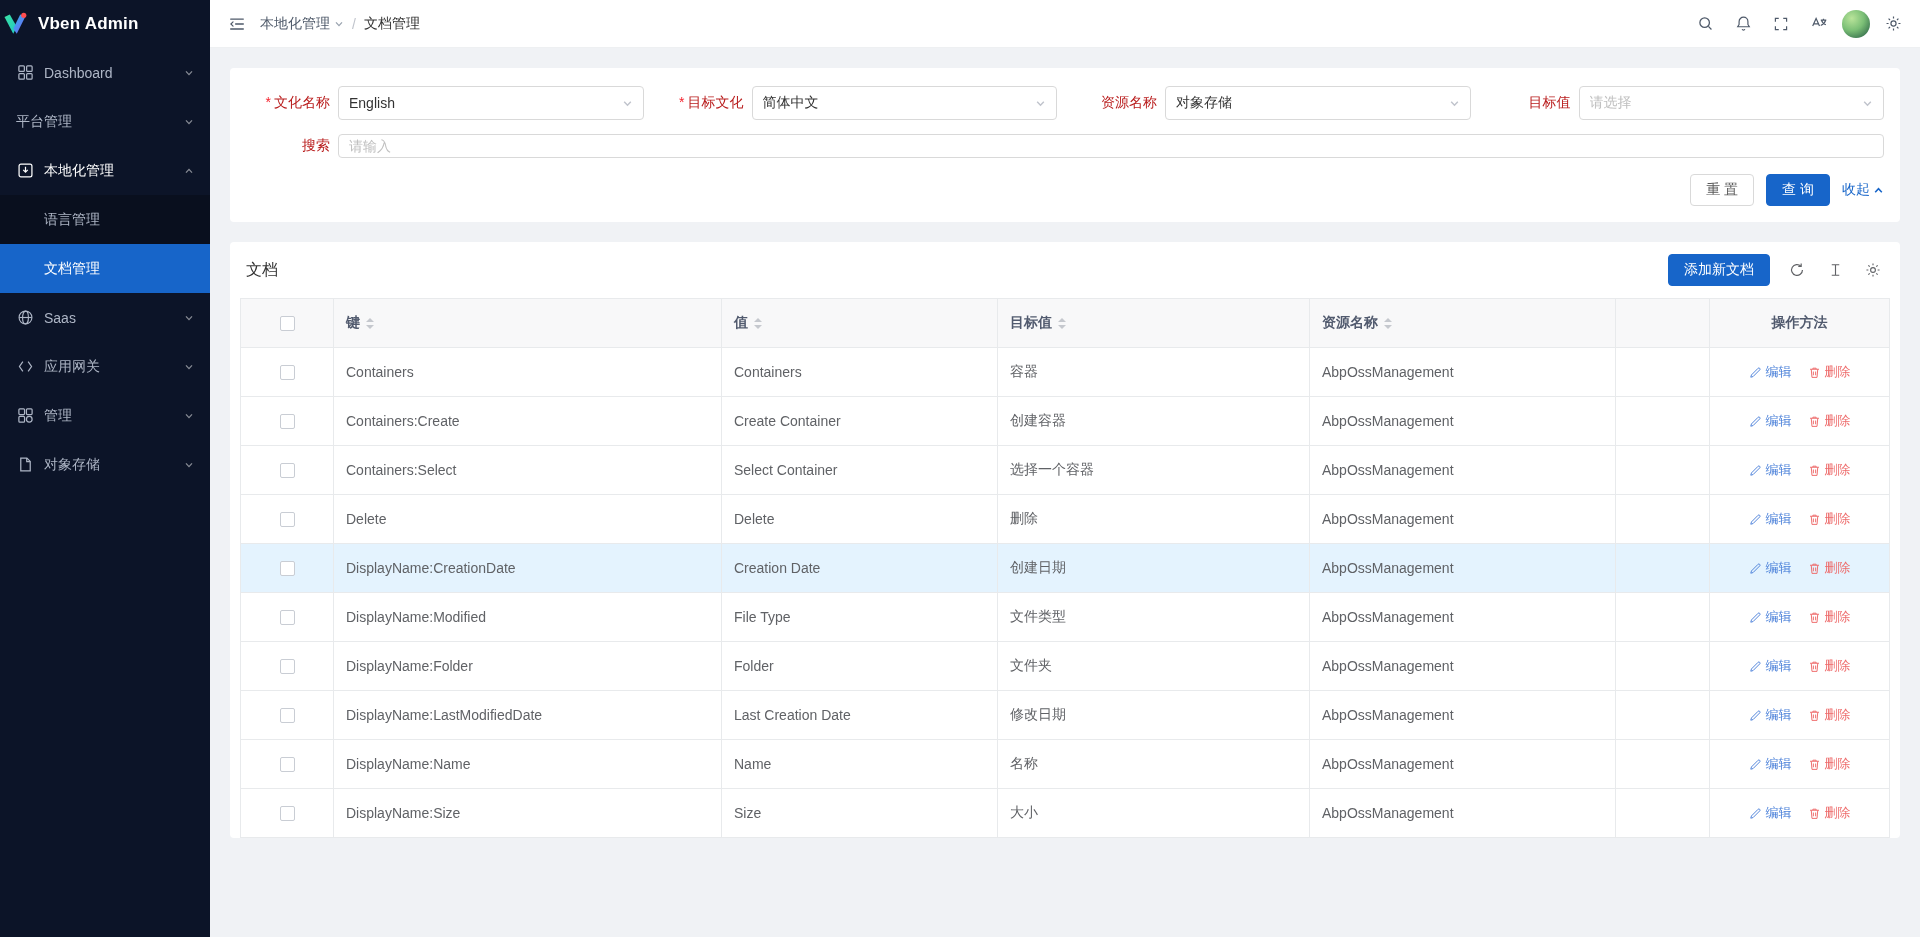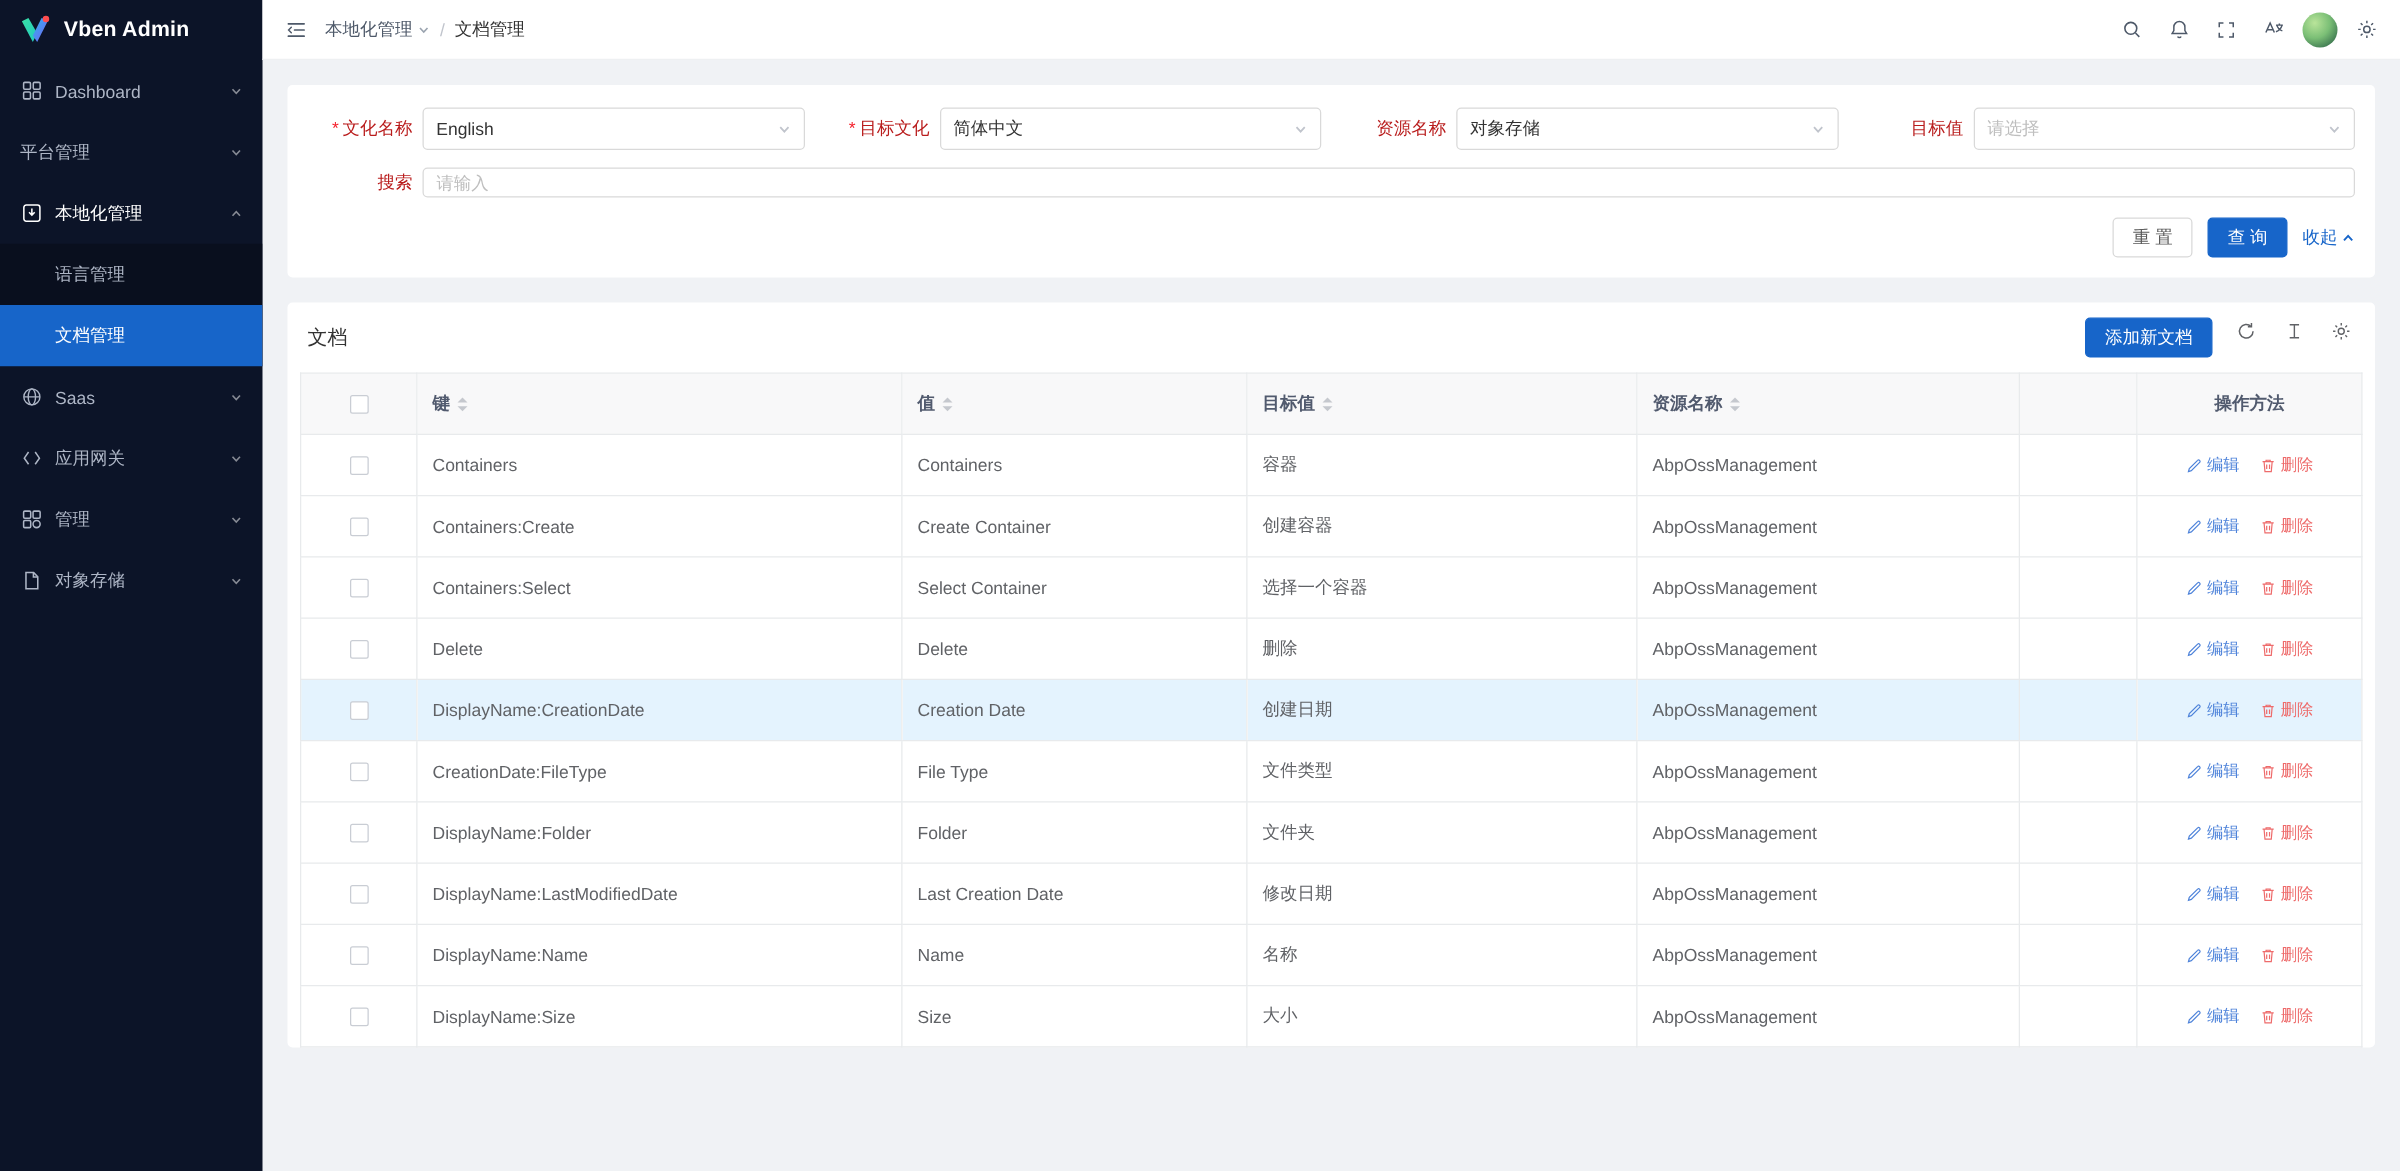--- a/index.html
+++ b/index.html
@@ -2,21 +2,21 @@
 <html><head>
 <meta charset="utf-8">
 <style>
   *{box-sizing:border-box;margin:0;padding:0}
   html,body{width:1920px;height:937px;overflow:hidden}
   body{background:#f0f2f5;font-family:"Liberation Sans","DejaVu Sans",sans-serif;color:#333;font-size:14px}
   .app{display:flex;width:100%;height:100%}
 
   
   .sidebar{width:210px;flex-shrink:0;background:#0c1428;display:flex;flex-direction:column}
-  .logo{height:48px;display:flex;align-items:center;gap:9px;padding:0 14px;cursor:pointer}
+  .logo{height:48px;display:flex;align-items:center;gap:9px;padding:0 1px;cursor:pointer}
   .logo-title{color:#fff;font-size:17px;font-weight:bold;letter-spacing:.2px}
   .menu{flex:1;overflow:hidden}
   .menu-item{height:49px;display:flex;align-items:center;padding:0 16px;color:#aeb6c6;font-size:14px;cursor:pointer}
   .menu-item .mi-icon{width:18px;height:18px;margin-right:10px;display:inline-flex;align-items:center;justify-content:center;color:#aeb6c6}
   .menu-item.expanded,.menu-item.expanded .mi-icon{color:#fff}
   .mi-chevron{margin-left:auto;display:inline-flex;color:rgba(255,255,255,.5)}
   .submenu{background:#090f1e}
   .submenu-item{height:49px;line-height:49px;padding-left:44px;color:#aeb6c6;font-size:14px;cursor:pointer}
   .submenu-item.active{background:#1765c9;color:#fff}
 
@@ -50,21 +50,21 @@
   .filter-actions{margin-top:16px;display:flex;justify-content:flex-end;align-items:center;gap:12px}
   .btn{height:32px;padding:0 15px;border:1px solid #d9d9d9;border-radius:4px;background:#fff;color:#595959;font-size:14px;cursor:pointer;font-family:inherit;white-space:nowrap}
   .btn-primary,.btn-primary:hover{background:#1765c9;border-color:#1765c9;color:#fff}
   .collapse-link{display:inline-flex;align-items:center;gap:3px;color:#1765c9;font-size:14px;cursor:pointer}
   .cl-caret{display:inline-flex;color:#1765c9}
 
   
   .table-card{margin:0 20px 20px;padding:0 10px}
   .table-toolbar{height:56px;display:flex;align-items:center;padding:0 6px}
   .table-title{font-size:16px;color:#333}
-  .toolbar-right{margin-left:auto;display:flex;align-items:flex-start;gap:16px}
+  .toolbar-right{margin-left:auto;display:flex;align-items:center;gap:16px}
   .t-icon{display:inline-flex;align-items:center;justify-content:center;width:22px;height:22px;color:#606266;cursor:pointer}
 
   table{width:100%;border-collapse:collapse;table-layout:fixed;font-size:14px;color:#606266}
   th,td{border:1px solid #e8eaec;height:49px;padding:0 12px;text-align:left;overflow:hidden;white-space:nowrap;text-overflow:ellipsis}
   thead th{background:#f8f8f9;color:#515a6e;font-weight:600;cursor:pointer}
   th.no-sort{cursor:default}
   .cell-check{text-align:center;padding:0}
   .checkbox{width:15px;height:15px;border:1px solid #c9cdd4;border-radius:2px;background:#fff;display:inline-block;vertical-align:middle;cursor:pointer}
   tr.hl td{background:#e4f3fe}
   .sort{display:inline-flex;flex-direction:column;margin-left:6px;vertical-align:middle}
@@ -506,21 +506,21 @@
                     <span class="op-ico">
                       <svg width="13" height="13" viewBox="0 0 16 16" fill="none" stroke="currentColor" stroke-width="1.2">
                         <path d="M2.5 4h11M6 4V2.7h4V4M4 4l.9 10h6.2L12 4M6.6 6.8v4.6M9.4 6.8v4.6"></path>
                       </svg>
                     </span>
                     <span>删除</span>
                   </a></td>
               </tr>
               <tr>
                 <td class="cell-check"><span class="checkbox"></span></td>
-                <td>CreationDate:FileType</td>
+                <td>DisplayName:Modified</td>
                 <td>File Type</td>
                 <td>文件类型</td>
                 <td>AbpOssManagement</td>
                 <td></td>
                 <td class="cell-ops"><a class="op op-edit">
                     <span class="op-ico">
                       <svg width="13" height="13" viewBox="0 0 16 16" fill="none" stroke="currentColor" stroke-width="1.2">
                         <path d="M2.2 13.8 3 11l8.2-8.2a1.3 1.3 0 0 1 1.9 0l.1.1a1.3 1.3 0 0 1 0 1.9L5 13l-2.8.8z"></path>
                       </svg>
                     </span>

